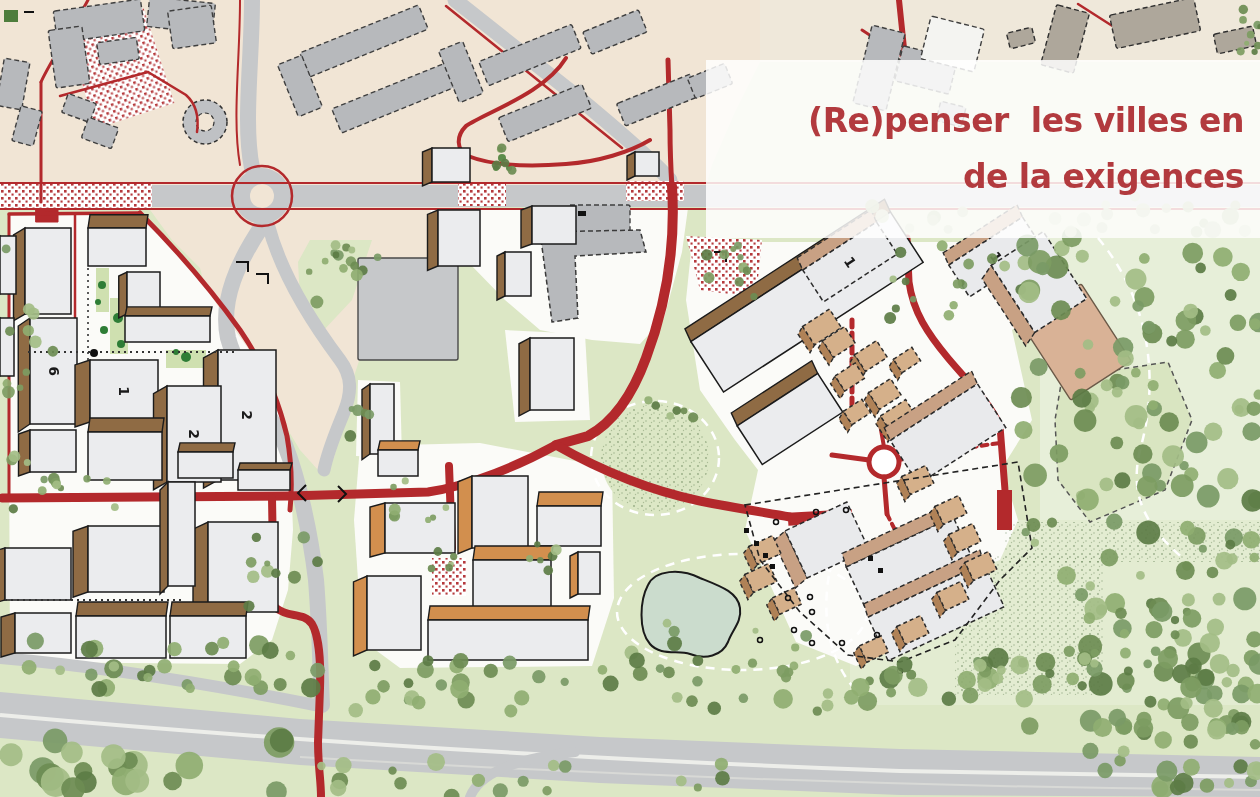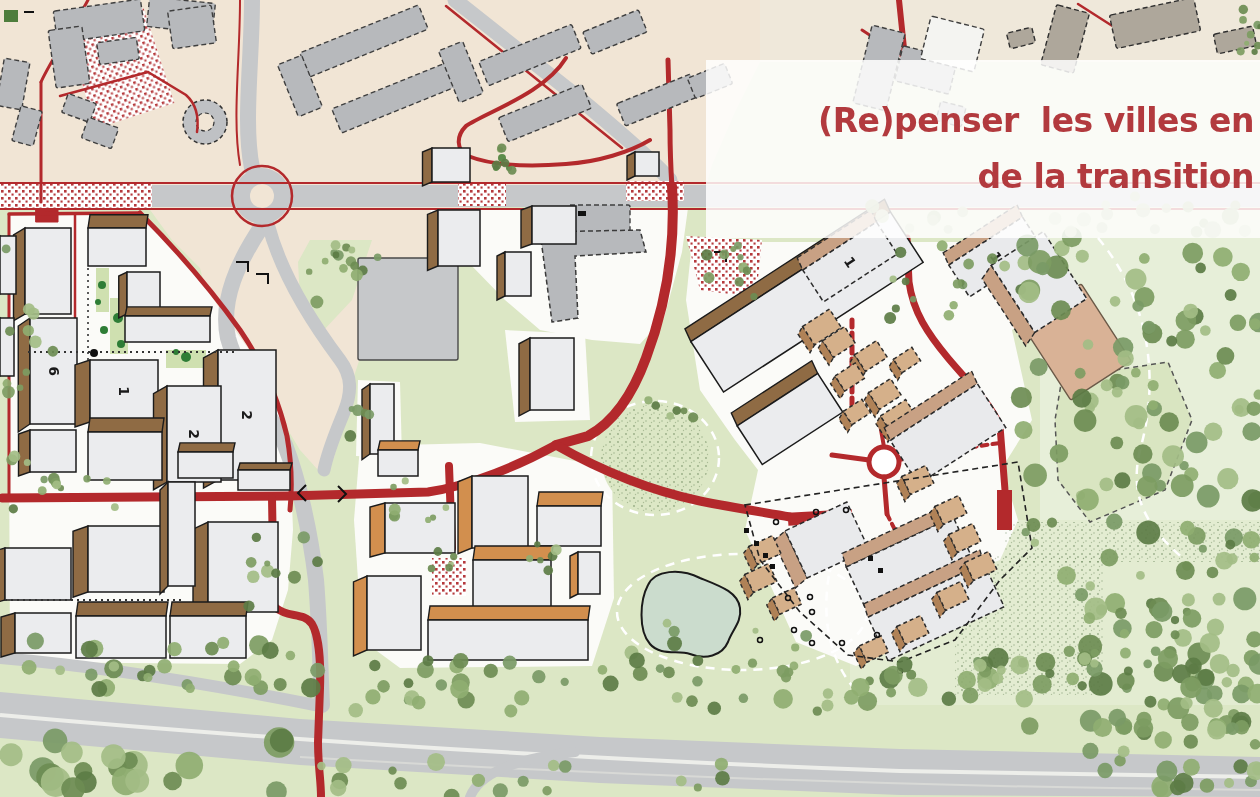--- a/index.html
+++ b/index.html
@@ -2,21 +2,21 @@
 <html><head>
 <meta charset="utf-8">
 <style>
   html,body{margin:0;padding:0;background:#ffffff;}
   .stage{position:relative;width:1260px;height:797px;overflow:hidden;
          font-family:"DejaVu Sans","Liberation Sans",sans-serif;}
   .stage svg{position:absolute;left:0;top:0;}
   .title-panel{position:absolute;left:706px;top:60px;width:554px;height:178px;
     background:rgba(255,255,255,0.84);
     display:flex;flex-direction:column;justify-content:center;align-items:flex-end;
-    padding-right:6px;box-sizing:border-box;}
+    padding-right:16px;box-sizing:border-box;}
   .title-line{font-weight:bold;font-size:33px;line-height:56px;color:#b23a3e;
     white-space:pre;letter-spacing:-0.5px;}
 </style>
 </head>
 <body>
 
 <div class="stage">
 
   <svg width="1260" height="797" viewBox="0 0 1260 797">
     <defs>
@@ -953,15 +953,15 @@
         <circle cx="948.1212782599032" cy="229.3590533863753" r="4.476572897750884" fill="#b7c69b" opacity="0.92"></circle>
         <circle cx="1143.0896585080773" cy="210.3287112750113" r="7.128689476288855" fill="#b7c69b" opacity="0.92"></circle>
         <circle cx="1107.1354145687073" cy="214.1194011773914" r="6.03498694812879" fill="#b7c69b" opacity="0.92"></circle>
         <circle cx="1196.5722223296762" cy="231.83889609202743" r="5.781176551012322" fill="#a8bb8c" opacity="0.92"></circle>
         <circle cx="1134.982313035056" cy="196.54312308318913" r="5.040789466351271" fill="#b7c69b" opacity="0.92"></circle>
       </g>
   </svg>
 
   <div class="title-panel">
     <div class="title-line">(Re)penser  les villes en</div>
-    <div class="title-line">de la transition</div>
+    <div class="title-line">de la exigences</div>
   </div>
 </div>
 
 </body></html>

